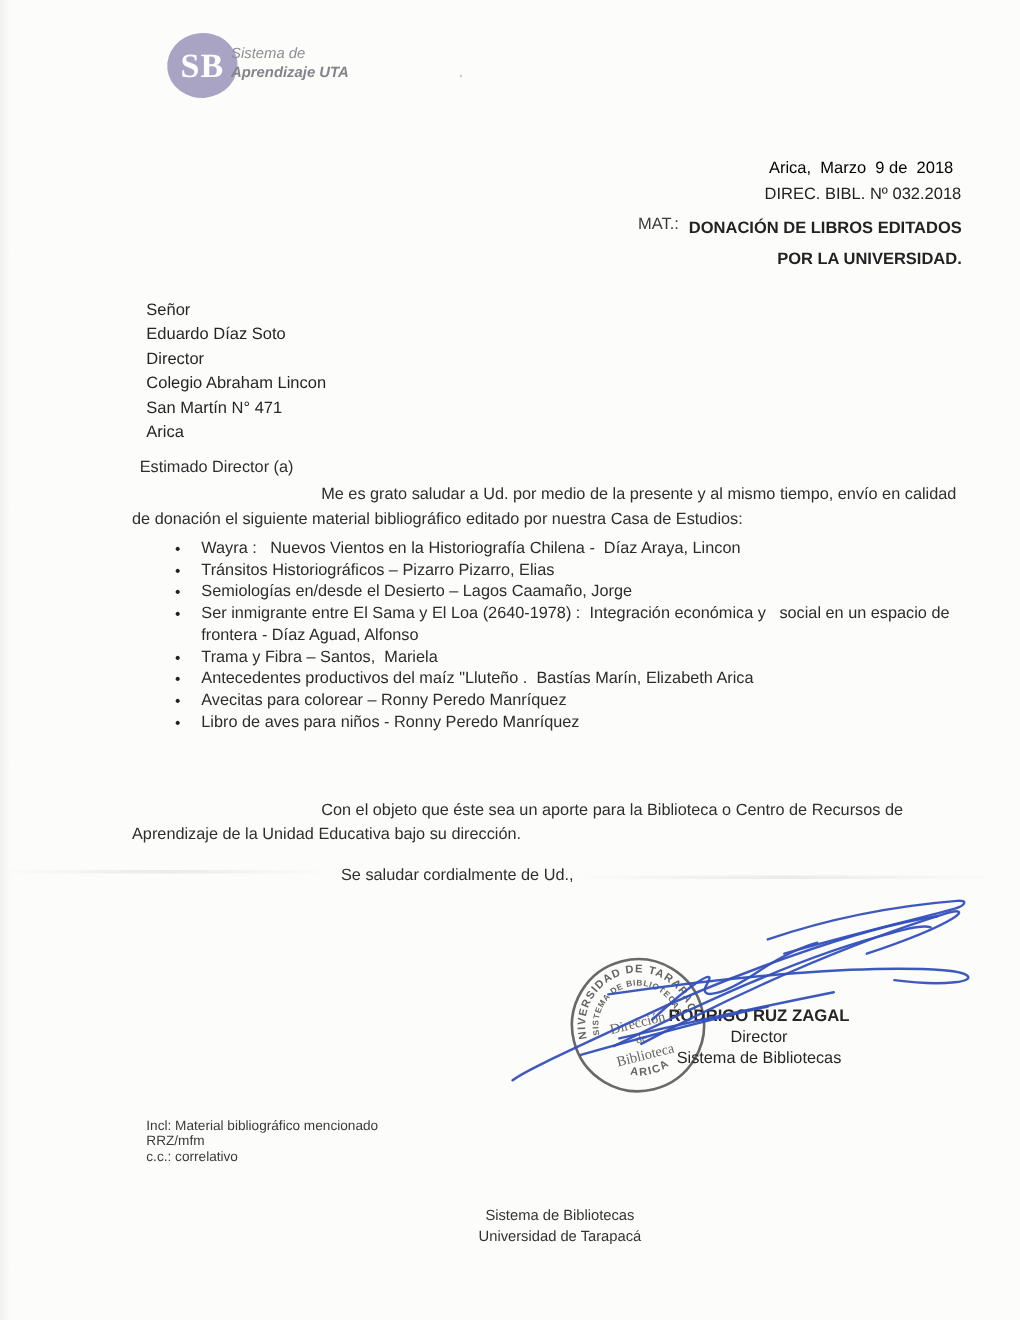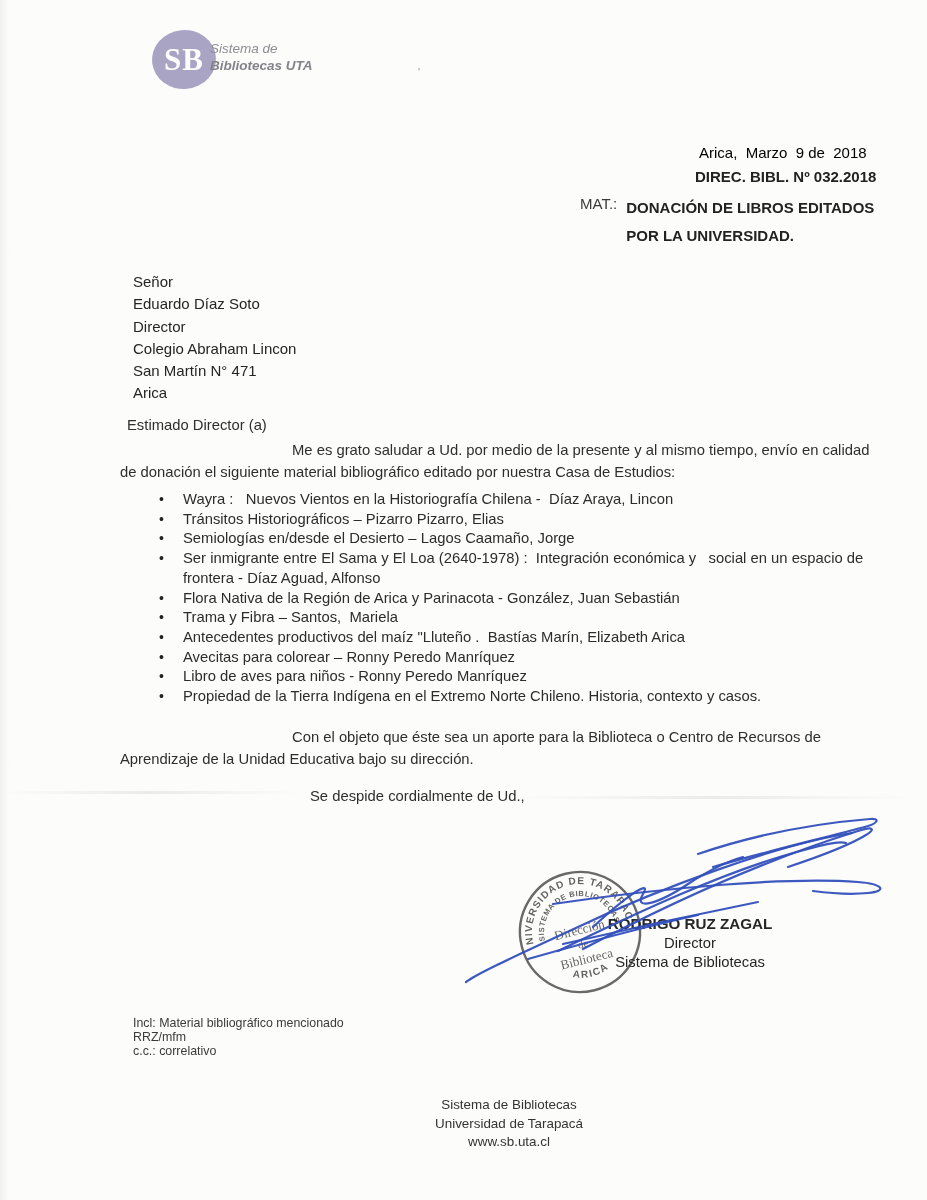--- a/index.html
+++ b/index.html
@@ -19,24 +19,24 @@
   
   .logo-ellipse{left:152px;top:30px;width:64px;height:59px;border-radius:50%;
     background:#a9a4c4;transform:rotate(-6deg);
     display:flex;align-items:center;justify-content:center;}
   .logo-ellipse span{font-family:"Liberation Serif","DejaVu Serif",serif;
     font-weight:bold;color:#fdfdfd;font-size:31px;letter-spacing:1px;transform:rotate(6deg);}
   .logo-text{left:210px;top:41px;font-size:13.5px;font-style:italic;color:#8d8d93;line-height:16.5px;}
   .logo-text .l2{font-weight:bold;color:#83838a;}
 
   .date-line{left:699px;top:144px;font-size:15px;white-space:pre;color:#000000;}
-  .ref-line{left:695px;top:168px;font-size:15px;font-weight:bold;color:#222;white-space:pre;}
+  .ref-line{left:695px;top:168px;font-size:15px;font-weight:normal;color:#222;white-space:pre;}
   .mat-row{left:580px;top:195px;font-size:15px;display:flex;gap:9px;}
   .mat-label{color:#3a3a3a;}
-  .mat-lines{font-weight:bold;color:#222;line-height:27.5px;margin-top:-1px;}
+  .mat-lines{font-weight:bold;color:#222;line-height:27.5px;margin-top:-1px;text-align:right;}
 
   .recipient{left:133px;top:271px;font-size:15px;font-weight:normal;color:#252525;line-height:22.3px;}
 
   .salutation{left:127px;top:417px;font-size:14.8px;}
   .para{font-size:14.8px;line-height:22px;margin:0;color:#2e2e2e;}
   .intro{left:120px;top:439px;width:763px;text-indent:172px;}
   .closing{left:120px;top:726px;width:763px;text-indent:172px;}
   .farewell{left:310px;top:788px;font-size:14.8px;}
 
   ul.books{left:120px;top:490px;width:770px;list-style:none;margin:0;padding:0;}
@@ -68,21 +68,21 @@
 <div class="abs scan-edge"></div>
 <div class="abs scan-streak" style="left:0;top:791px;width:300px;"></div>
 <div class="abs scan-streak" style="left:520px;top:796px;width:390px;"></div>
 <div class="abs speck" style="left:418px;top:66px;">'</div>
 
 <div class="abs logo-ellipse">
   <span>SB</span>
 </div>
 <div class="abs logo-text">
   <div class="l1">Sistema de</div>
-  <div class="l2">Bibliotecas UTA</div>
+  <div class="l2">Aprendizaje UTA</div>
 </div>
 
 <div class="abs date-line">Arica,  Marzo  9 de  2018</div>
 <div class="abs ref-line">DIREC. BIBL. Nº 032.2018</div>
 <div class="abs mat-row">
   <span class="mat-label">MAT.:</span>
   <div class="mat-lines">
     <div>DONACIÓN DE LIBROS EDITADOS</div>
     <div>POR LA UNIVERSIDAD.</div>
   </div>
@@ -98,30 +98,28 @@
 </div>
 
 <div class="abs salutation">Estimado Director (a)</div>
 <p class="abs para intro">Me es grato saludar a Ud. por medio de la presente y al mismo tiempo, envío en calidad de donación el siguiente material bibliográfico editado por nuestra Casa de Estudios:</p>
 
 <ul class="abs books">
   <li>Wayra :   Nuevos Vientos en la Historiografía Chilena -  Díaz Araya, Lincon</li>
   <li>Tránsitos Historiográficos – Pizarro Pizarro, Elias</li>
   <li>Semiologías en/desde el Desierto – Lagos Caamaño, Jorge</li>
   <li>Ser inmigrante entre El Sama y El Loa (2640-1978) :  Integración económica y   social en un espacio de frontera - Díaz Aguad, Alfonso</li>
-  <li>Flora Nativa de la Región de Arica y Parinacota - González, Juan Sebastián</li>
   <li>Trama y Fibra – Santos,  Mariela</li>
   <li>Antecedentes productivos del maíz "Lluteño .  Bastías Marín, Elizabeth Arica</li>
   <li>Avecitas para colorear – Ronny Peredo Manríquez</li>
   <li>Libro de aves para niños - Ronny Peredo Manríquez</li>
-  <li>Propiedad de la Tierra Indígena en el Extremo Norte Chileno. Historia, contexto y casos.</li>
 </ul>
 
 <p class="abs para closing">Con el objeto que éste sea un aporte para la Biblioteca o Centro de Recursos de Aprendizaje de la Unidad Educativa bajo su dirección.</p>
-<div class="abs farewell">Se despide cordialmente de Ud.,</div>
+<div class="abs farewell">Se saludar cordialmente de Ud.,</div>
 
 <svg class="abs stamp" viewBox="0 0 162 162">
   <defs>
     <path id="arcOuter" d="M 33,81 A 48,48 0 0 1 129,81"></path>
     <path id="arcInner" d="M 45,81 A 36,36 0 0 1 117,81"></path>
     <path id="arcBottom" d="M 39,84 A 43,43 0 0 0 125,84"></path>
   </defs>
   <circle cx="81" cy="81" r="60" fill="none" stroke="#555" stroke-width="2.4"></circle>
   <text class="arc-big"><textPath href="#arcOuter" startOffset="50%" text-anchor="middle">UNIVERSIDAD DE TARAPACÁ</textPath></text>
   <text class="arc-small"><textPath href="#arcInner" startOffset="50%" text-anchor="middle">SISTEMA DE BIBLIOTECAS</textPath></text>
@@ -150,14 +148,13 @@
 
 <div class="abs incl">
   <div>Incl: Material bibliográfico mencionado</div>
   <div>RRZ/mfm</div>
   <div>c.c.: correlativo</div>
 </div>
 
 <div class="abs footer">
   <div>Sistema de Bibliotecas</div>
   <div>Universidad de Tarapacá</div>
-  <div>www.sb.uta.cl</div>
 </div>
 
 </body></html>

